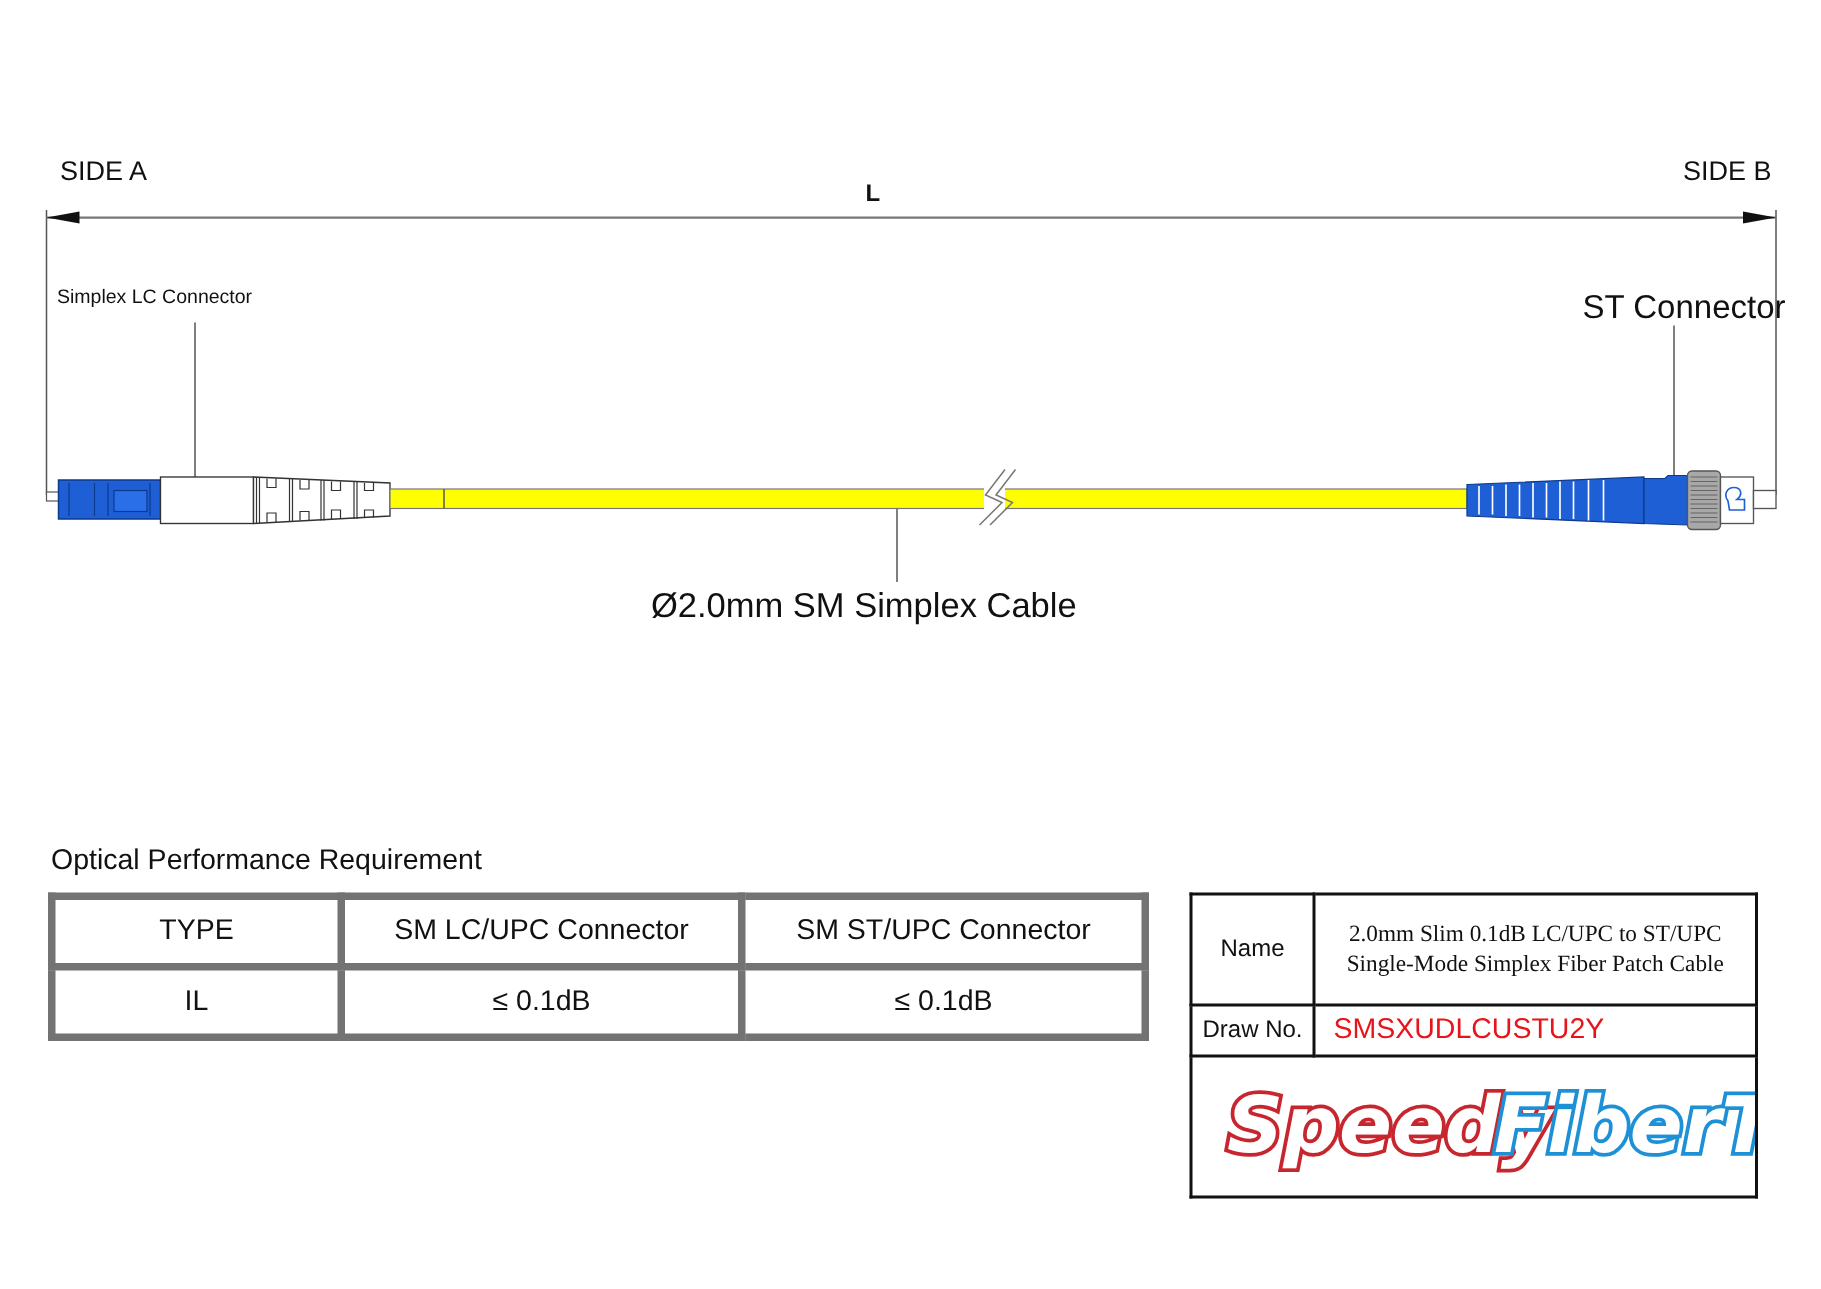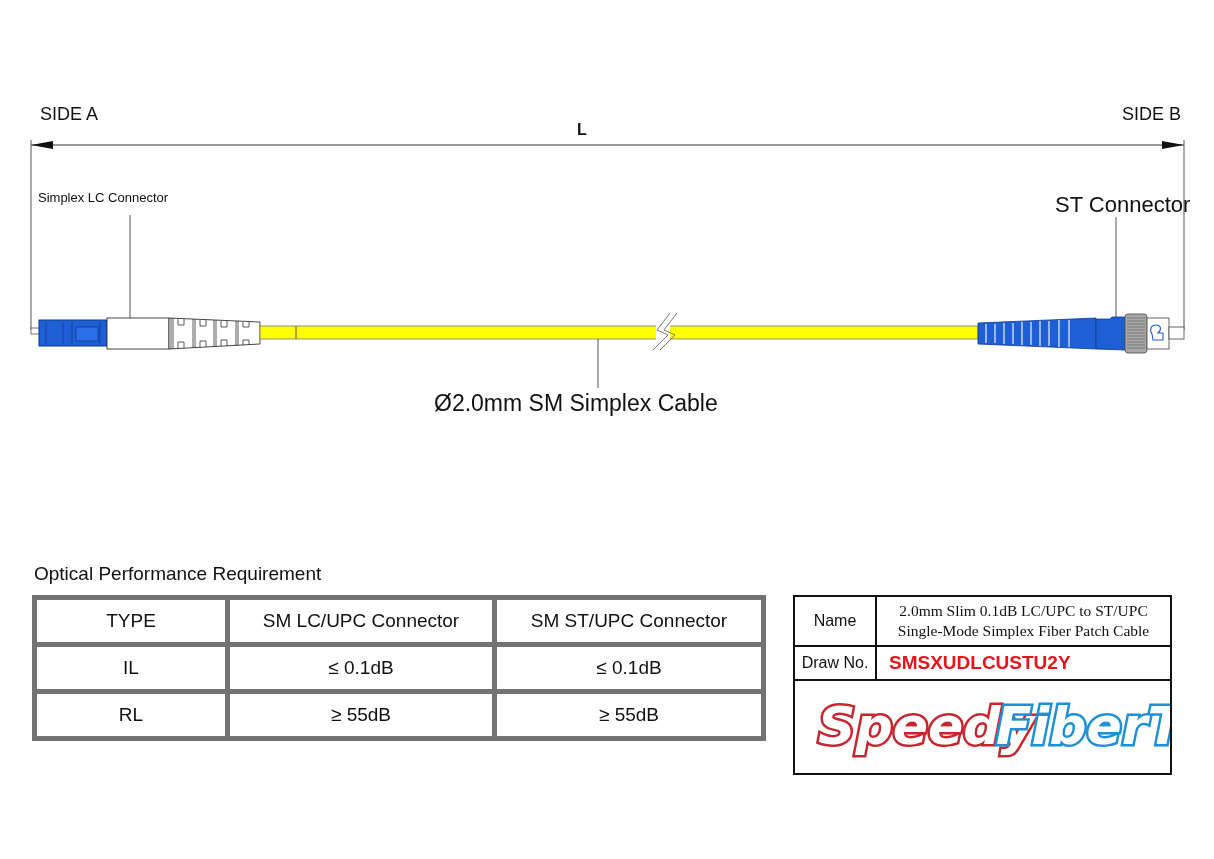--- a/index.html
+++ b/index.html
@@ -6,22 +6,22 @@
   body { width:1214px; height:859px; position:relative; overflow:hidden;
          font-family:"Liberation Sans", sans-serif; color:#111; }
   .lbl { position:absolute; white-space:nowrap; font-family:"Liberation Sans", sans-serif; color:#111; }
   svg.drawing { position:absolute; left:0; top:0; }
   table.perf { position:absolute; left:32px; top:595px; width:734px; border-collapse:collapse;
                font-family:"Liberation Sans", sans-serif; font-size:19px; }
   table.perf td { border:5px solid #737373; text-align:center; height:42px; padding:0; }
   table.title { position:absolute; left:793px; top:595px; width:379px; border-collapse:collapse; }
   table.title td { border:2px solid #111; padding:0; }
   .tb-key { font-family:"Liberation Sans", sans-serif; font-size:16px; text-align:center; width:80px; }
-  .tb-name { font-family:"Liberation Serif", serif; font-size:15.5px; text-align:center; line-height:20px; padding:4px 2px !important; }
-  .tb-draw { font-family:"Liberation Sans", sans-serif; font-size:19px; color:#e8141b; padding-left:12px !important;font-weight:bold; }
+  .tb-name { font-family:"Liberation Serif", serif; font-size:15.5px; text-align:center; line-height:20px; padding:16px 2px !important; }
+  .tb-draw { font-family:"Liberation Sans", sans-serif; font-size:19px; color:#e8141b; padding-left:12px !important; }
   .logo { height:92px; text-align:right; }
 </style>
 </head>
 <body>
 
 <svg class="drawing" width="1214" height="560" viewBox="0 0 1214 560">
 
   <line x1="31" y1="140" x2="31" y2="330" stroke="#555" stroke-width="1"></line>
   <line x1="1184" y1="140" x2="1184" y2="330" stroke="#555" stroke-width="1"></line>
 
@@ -130,25 +130,20 @@
       <tr>
     <td style="width:188px;">TYPE</td>
     <td style="width:262px;">SM LC/UPC Connector</td>
     <td>SM ST/UPC Connector</td>
   </tr>
   <tr>
     <td>IL</td>
     <td>≤ 0.1dB</td>
     <td>≤ 0.1dB</td>
   </tr>
-  <tr>
-    <td>RL</td>
-    <td>≥ 55dB</td>
-    <td>≥ 55dB</td>
-  </tr>
 </tbody>
   </table>
 
 <table class="title">
   <tbody>
       <tr>
     <td class="tb-key" style="height:48px;">Name</td>
     <td class="tb-name">
       <div>2.0mm Slim 0.1dB LC/UPC to ST/UPC</div>
       <div>Single-Mode Simplex Fiber Patch Cable</div>

